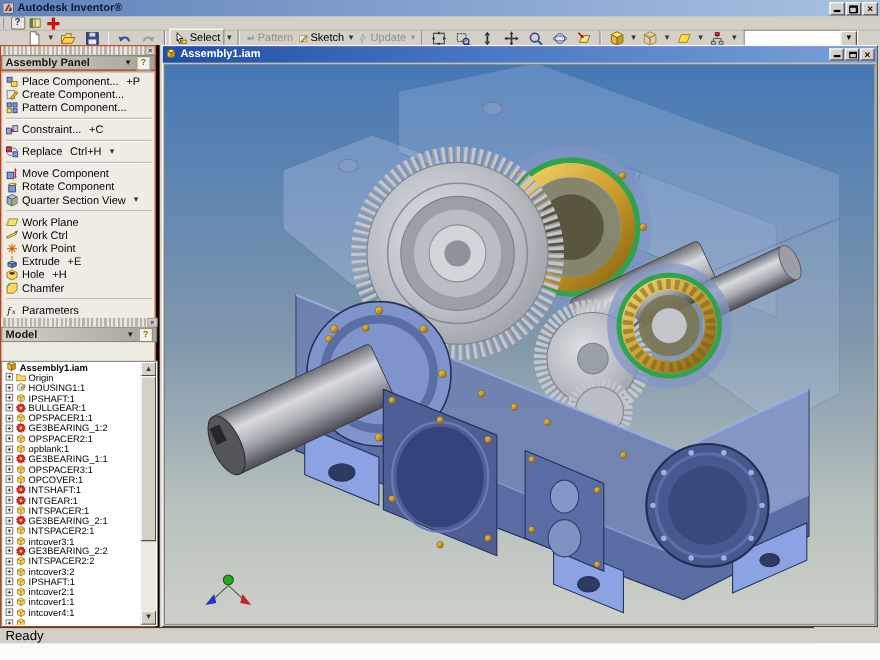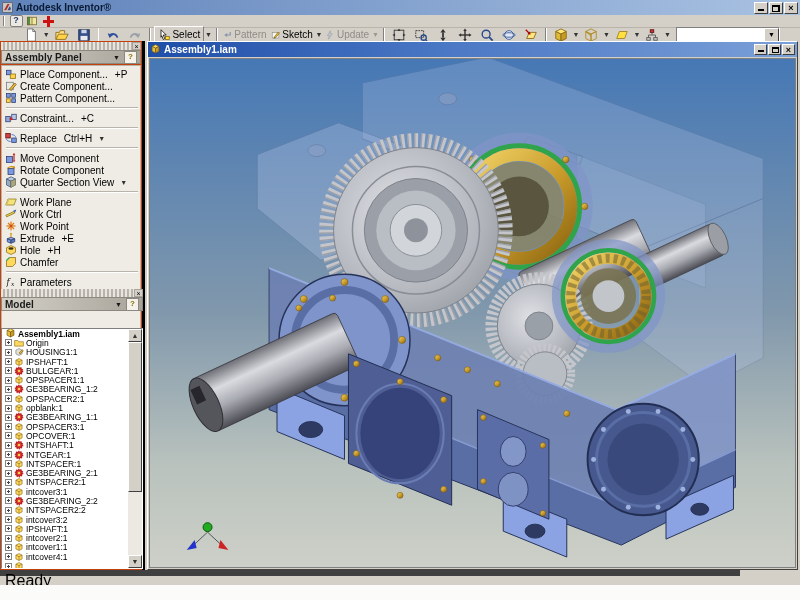--- a/index.html
+++ b/index.html
@@ -83,22 +83,22 @@
   
   .docwin{position:absolute;left:147px;top:41px;width:651px;height:529px;background:#d4d0c8;
     border:1px solid;border-color:#fff #404040 #404040 #fff;box-sizing:border-box;}
   .doctitle{height:15px;background:linear-gradient(90deg,#1e4ea8,#4a77c4 45%,#7aa0d8);display:flex;align-items:center;padding:0 2px;}
   .doctitle .dtxt{font-size:10px;font-weight:bold;color:#fff;flex:1;margin-left:3px;}
   .doctitle .wbtn{width:13px;height:11px;}
   .viewport{position:absolute;left:1px;right:1px;top:16px;bottom:1px;border:1px solid #808080;overflow:hidden;}
   .viewport svg{position:absolute;left:0;top:0;width:100%;height:100%;}
 
   
-  .statusbar{position:absolute;left:0;top:570px;width:740px;height:15px;background:#d4d0c8;border-top:6px solid #404040;
-    font-size:16px;color:#000;display:flex;align-items:center;padding:0 5px;box-sizing:border-box;}
+  .statusbar{position:absolute;left:0;top:570px;width:740px;height:15px;background:#d4d0c8;border-top:1px solid #404040;
+    font-size:12px;color:#000;display:flex;align-items:center;padding:0 5px;box-sizing:border-box;}
   .whitestrip{position:absolute;left:0;top:585px;width:800px;height:15px;background:#fbfbf9;}
   .hidden-defs{position:absolute;width:0;height:0;overflow:hidden;}
 </style>
 </head>
 <body>
 
 <svg class="hidden-defs" aria-hidden="true">
   <defs>
     <linearGradient id="goldLin" x1="0" y1="0" x2="1" y2="1">
       <stop offset="0" stop-color="#f2d468"></stop>

